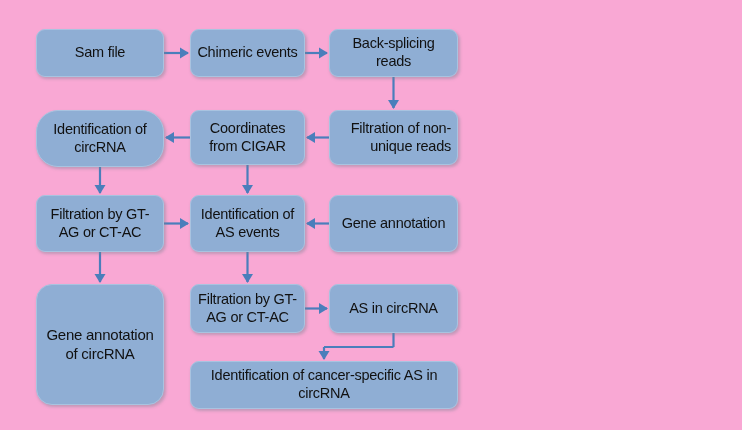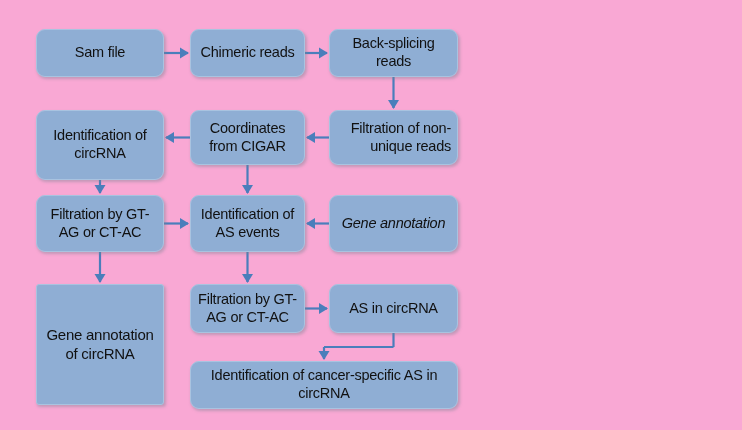--- a/index.html
+++ b/index.html
@@ -38,21 +38,21 @@
     justify-content: center;
     text-align: center;
     color: #111111;
     font-size: 14.5px;
     line-height: 1.22;
     letter-spacing: -0.25px;
     padding: 2px 6px;
     box-shadow: 1.5px 2px 3px rgba(120,130,145,0.42);
   }
   .node.tall {
-    border-radius: 3px;
+    border-radius: 16px;
     font-size: 15px;
   }
   .node-label {
     display: block;
     width: 100%;
   }
 </style>
 </head>
 <body>
 
@@ -111,41 +111,41 @@
         <line x1="393.5" y1="347" x2="324" y2="347" stroke="#4a7ebb" stroke-width="2.2"></line>
         <line x1="324" y1="347" x2="324" y2="359" stroke="#4a7ebb" stroke-width="2.2"></line>
         <polygon points="324,360 318.5,351 329.5,351" fill="#4a7ebb"></polygon>
       </g>
     </svg>
   <div id="node-layer">
       <div class="node" style="left: 36px; top: 29px; width: 128px; height: 48px;">
         <span class="node-label">Sam file</span>
       </div>
       <div class="node" style="left: 190px; top: 29px; width: 115px; height: 48px;">
-        <span class="node-label">Chimeric reads</span>
+        <span class="node-label">Chimeric events</span>
       </div>
       <div class="node" style="left: 329px; top: 29px; width: 129px; height: 48px; border-radius: 9px;">
         <span class="node-label">Back-splicing reads</span>
       </div>
-      <div class="node" style="left: 36px; top: 110px; width: 128px; height: 70px;">
+      <div class="node" style="left: 36px; top: 110px; width: 128px; height: 57px; border-radius: 22px;">
         <span class="node-label">Identification of circRNA</span>
       </div>
       <div class="node" style="left: 190px; top: 110px; width: 115px; height: 55px;">
         <span class="node-label">Coordinates from CIGAR</span>
       </div>
       <div class="node" style="left: 329px; top: 110px; width: 129px; height: 55px; text-align: right;">
         <span class="node-label">Filtration of non-unique reads</span>
       </div>
       <div class="node" style="left: 36px; top: 195px; width: 128px; height: 57px;">
         <span class="node-label">Filtration by GT-AG or CT-AC</span>
       </div>
       <div class="node" style="left: 190px; top: 195px; width: 115px; height: 57px;">
         <span class="node-label">Identification of AS events</span>
       </div>
-      <div class="node" style="left: 329px; top: 195px; width: 129px; height: 57px; font-style: italic;">
+      <div class="node" style="left: 329px; top: 195px; width: 129px; height: 57px;">
         <span class="node-label">Gene annotation</span>
       </div>
       <div class="node tall" style="left: 36px; top: 284px; width: 128px; height: 121px;">
         <span class="node-label">Gene annotation of circRNA</span>
       </div>
       <div class="node" style="left: 190px; top: 284px; width: 115px; height: 49px;">
         <span class="node-label">Filtration by GT-AG or CT-AC</span>
       </div>
       <div class="node" style="left: 329px; top: 284px; width: 129px; height: 49px;">
         <span class="node-label">AS in circRNA</span>

